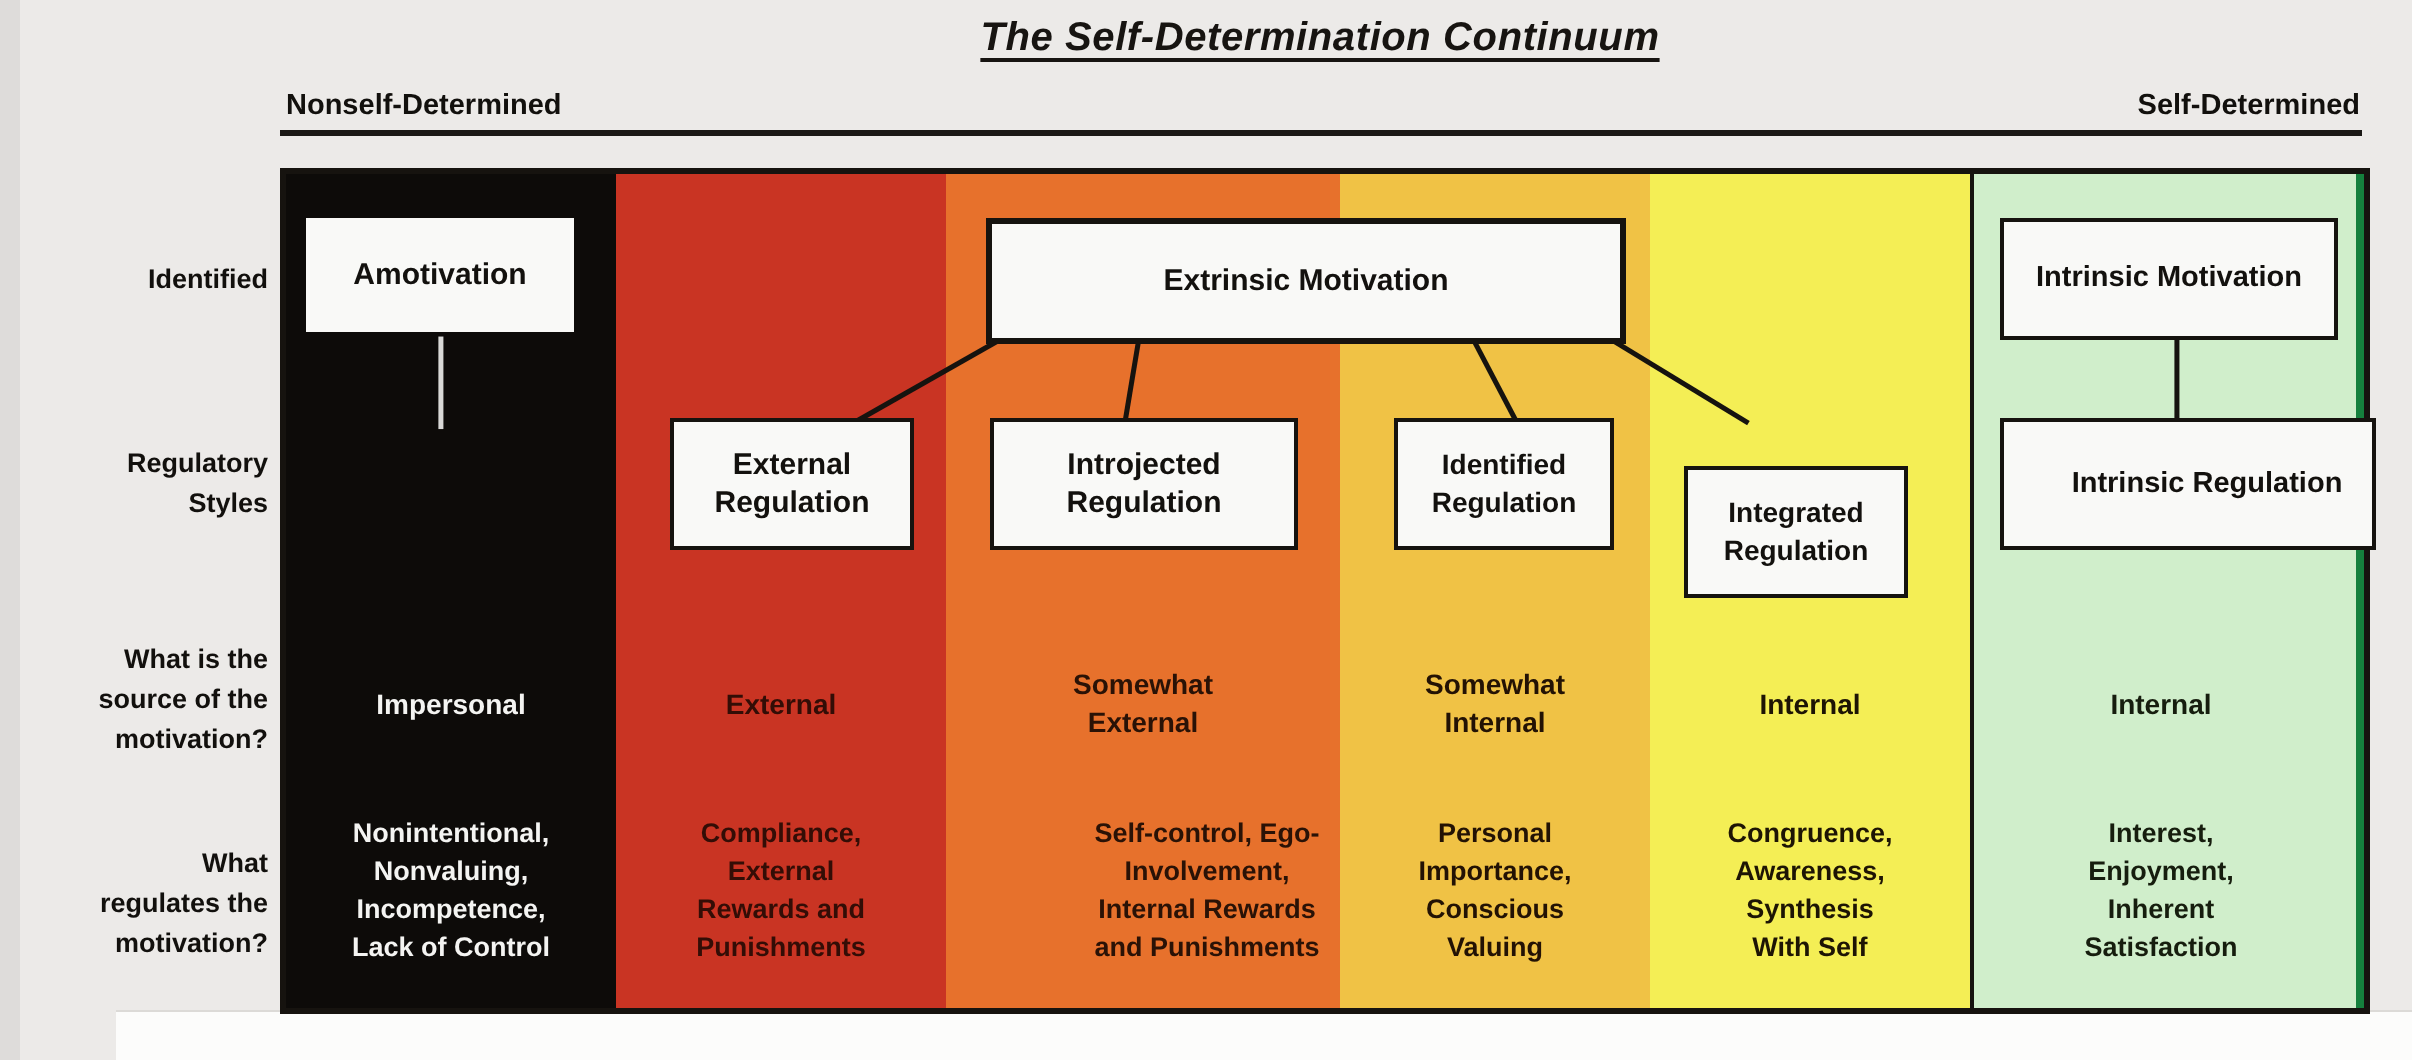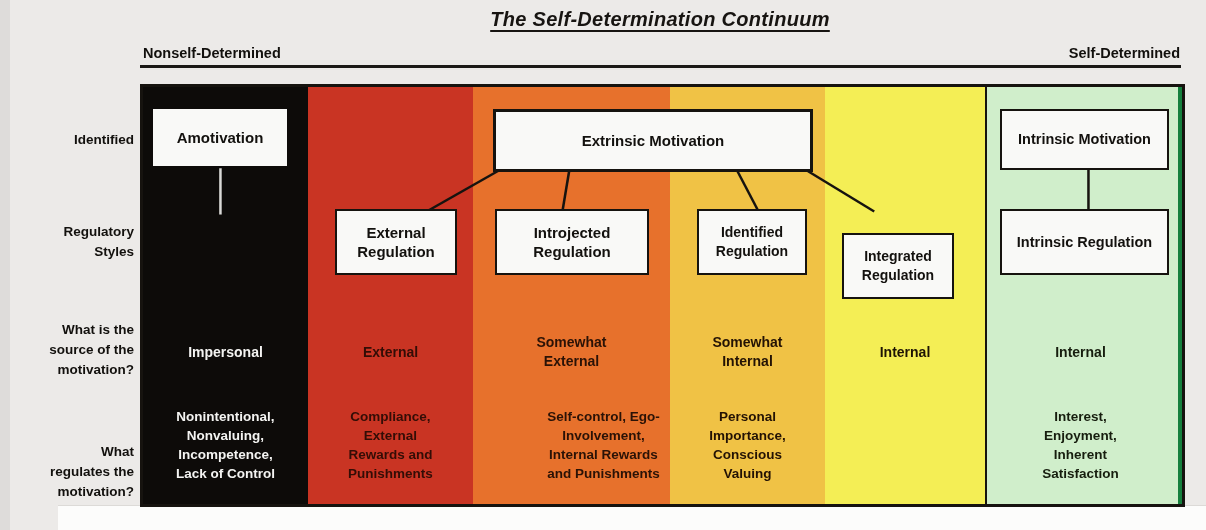--- a/index.html
+++ b/index.html
@@ -22,21 +22,21 @@
   .axis-right{position:absolute;right:26px;top:45px;font-size:14.5px;font-weight:bold;color:#12100d;}
   .axis-line{position:absolute;left:140px;top:65px;width:1041px;height:3px;background:#1b1916;}
 
   .row-label{
     position:absolute;width:134px;right:auto;left:0;text-align:right;
     font-size:13.5px;font-weight:bold;color:#12100d;line-height:20px;white-space:pre-line;
   }
   .rl-motivation{top:130px;}
   .rl-styles{top:222px;}
   .rl-source{top:320px;}
-  .rl-regulates{top:422px;margin-top:20px;}
+  .rl-regulates{top:422px;}
 
   .grid{
     position:absolute;left:140px;top:84px;width:1039px;height:417px;
     border:3px solid #16130f;background:#15803d;
   }
   .col{position:absolute;top:0;height:100%;}
   .col-5{border-left:2px solid #16130f;}
 
   .wbox{
     position:absolute;background:#f9f9f7;color:#13110e;
@@ -47,21 +47,21 @@
   .bordered-thin{border:2.5px solid #16130f;}
 
   .box-amotivation{left:10px;width:134px;top:22px;height:57px;}
   .box-extrinsic{left:350px;width:314px;top:22px;height:57px;}
   .box-intrinsic-mot{left:857px;width:165px;top:22px;height:57px;font-size:14.5px;}
   .box-nonreg{left:12px;width:140px;top:125px;height:58px;}
   .box-reg1{left:192px;width:118px;top:122px;height:62px;}
   .box-reg2{left:352px;width:150px;top:122px;height:62px;}
   .box-reg3{left:554px;width:106px;top:122px;height:62px;font-size:14px;}
   .box-reg4{left:699px;width:108px;top:122px;height:62px;font-size:14px;margin-top:24px;}
-  .box-reg5{left:857px;width:165px;top:122px;height:62px;font-size:14.5px;}
+  .box-reg5{left:857px;width:165px;top:122px;height:62px;font-size:14.5px;padding-left:19px;}
 
   .cell{
     position:absolute;display:flex;align-items:center;justify-content:center;
     text-align:center;font-weight:bold;white-space:pre-line;
   }
   .cell-source{top:225px;height:80px;font-size:14px;line-height:19px;}
   .cell-reg{top:312px;height:92px;font-size:13.5px;line-height:19px;}
 
   .c0{left:0;width:165px;}
   .c1{left:165px;width:165px;}
@@ -144,18 +144,22 @@
 Rewards and
 Punishments</div>
   <div class="cell cell-reg c2" style="color: rgb(42, 18, 6); padding-left: 32px;">Self-control, Ego-
 Involvement,
 Internal Rewards
 and Punishments</div>
   <div class="cell cell-reg c3" style="color: rgb(35, 18, 4);">Personal
 Importance,
 Conscious
 Valuing</div>
+  <div class="cell cell-reg c4" style="color: rgb(29, 20, 4);">Congruence,
+Awareness,
+Synthesis
+With Self</div>
   <div class="cell cell-reg c5" style="color: rgb(22, 29, 14);">Interest,
 Enjoyment,
 Inherent
 Satisfaction</div>
 
 </div>
 
 </body></html>

